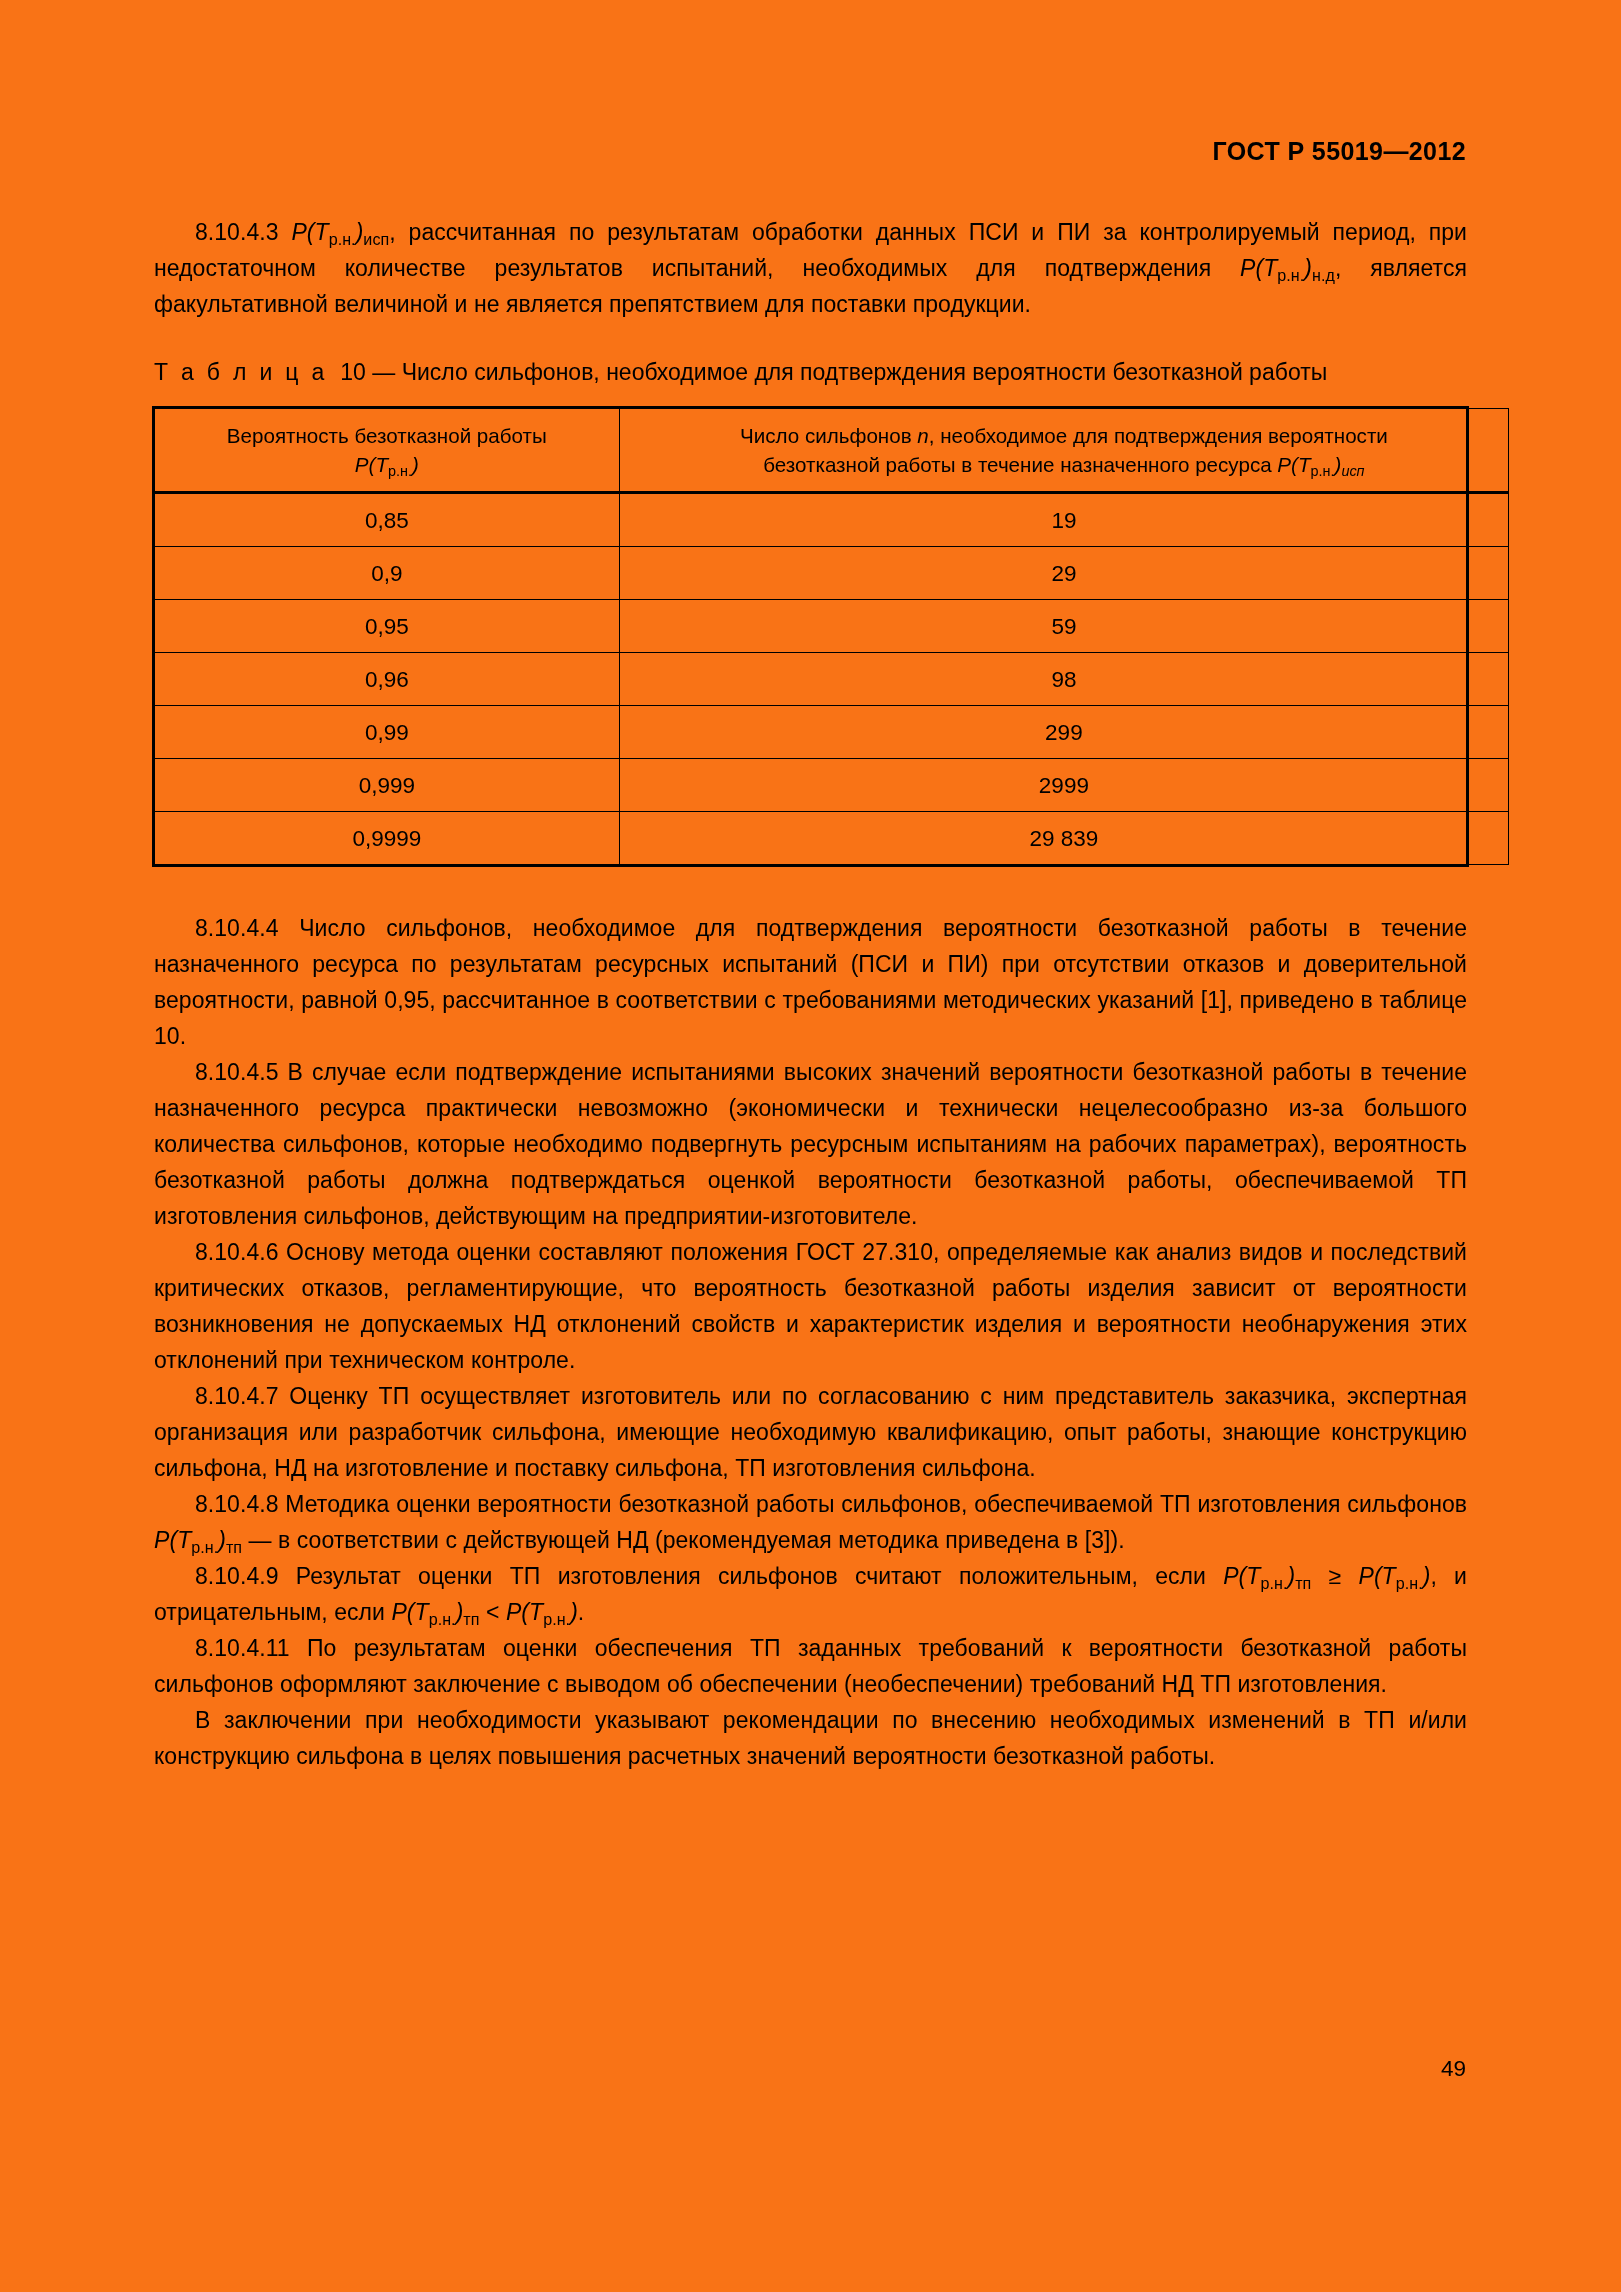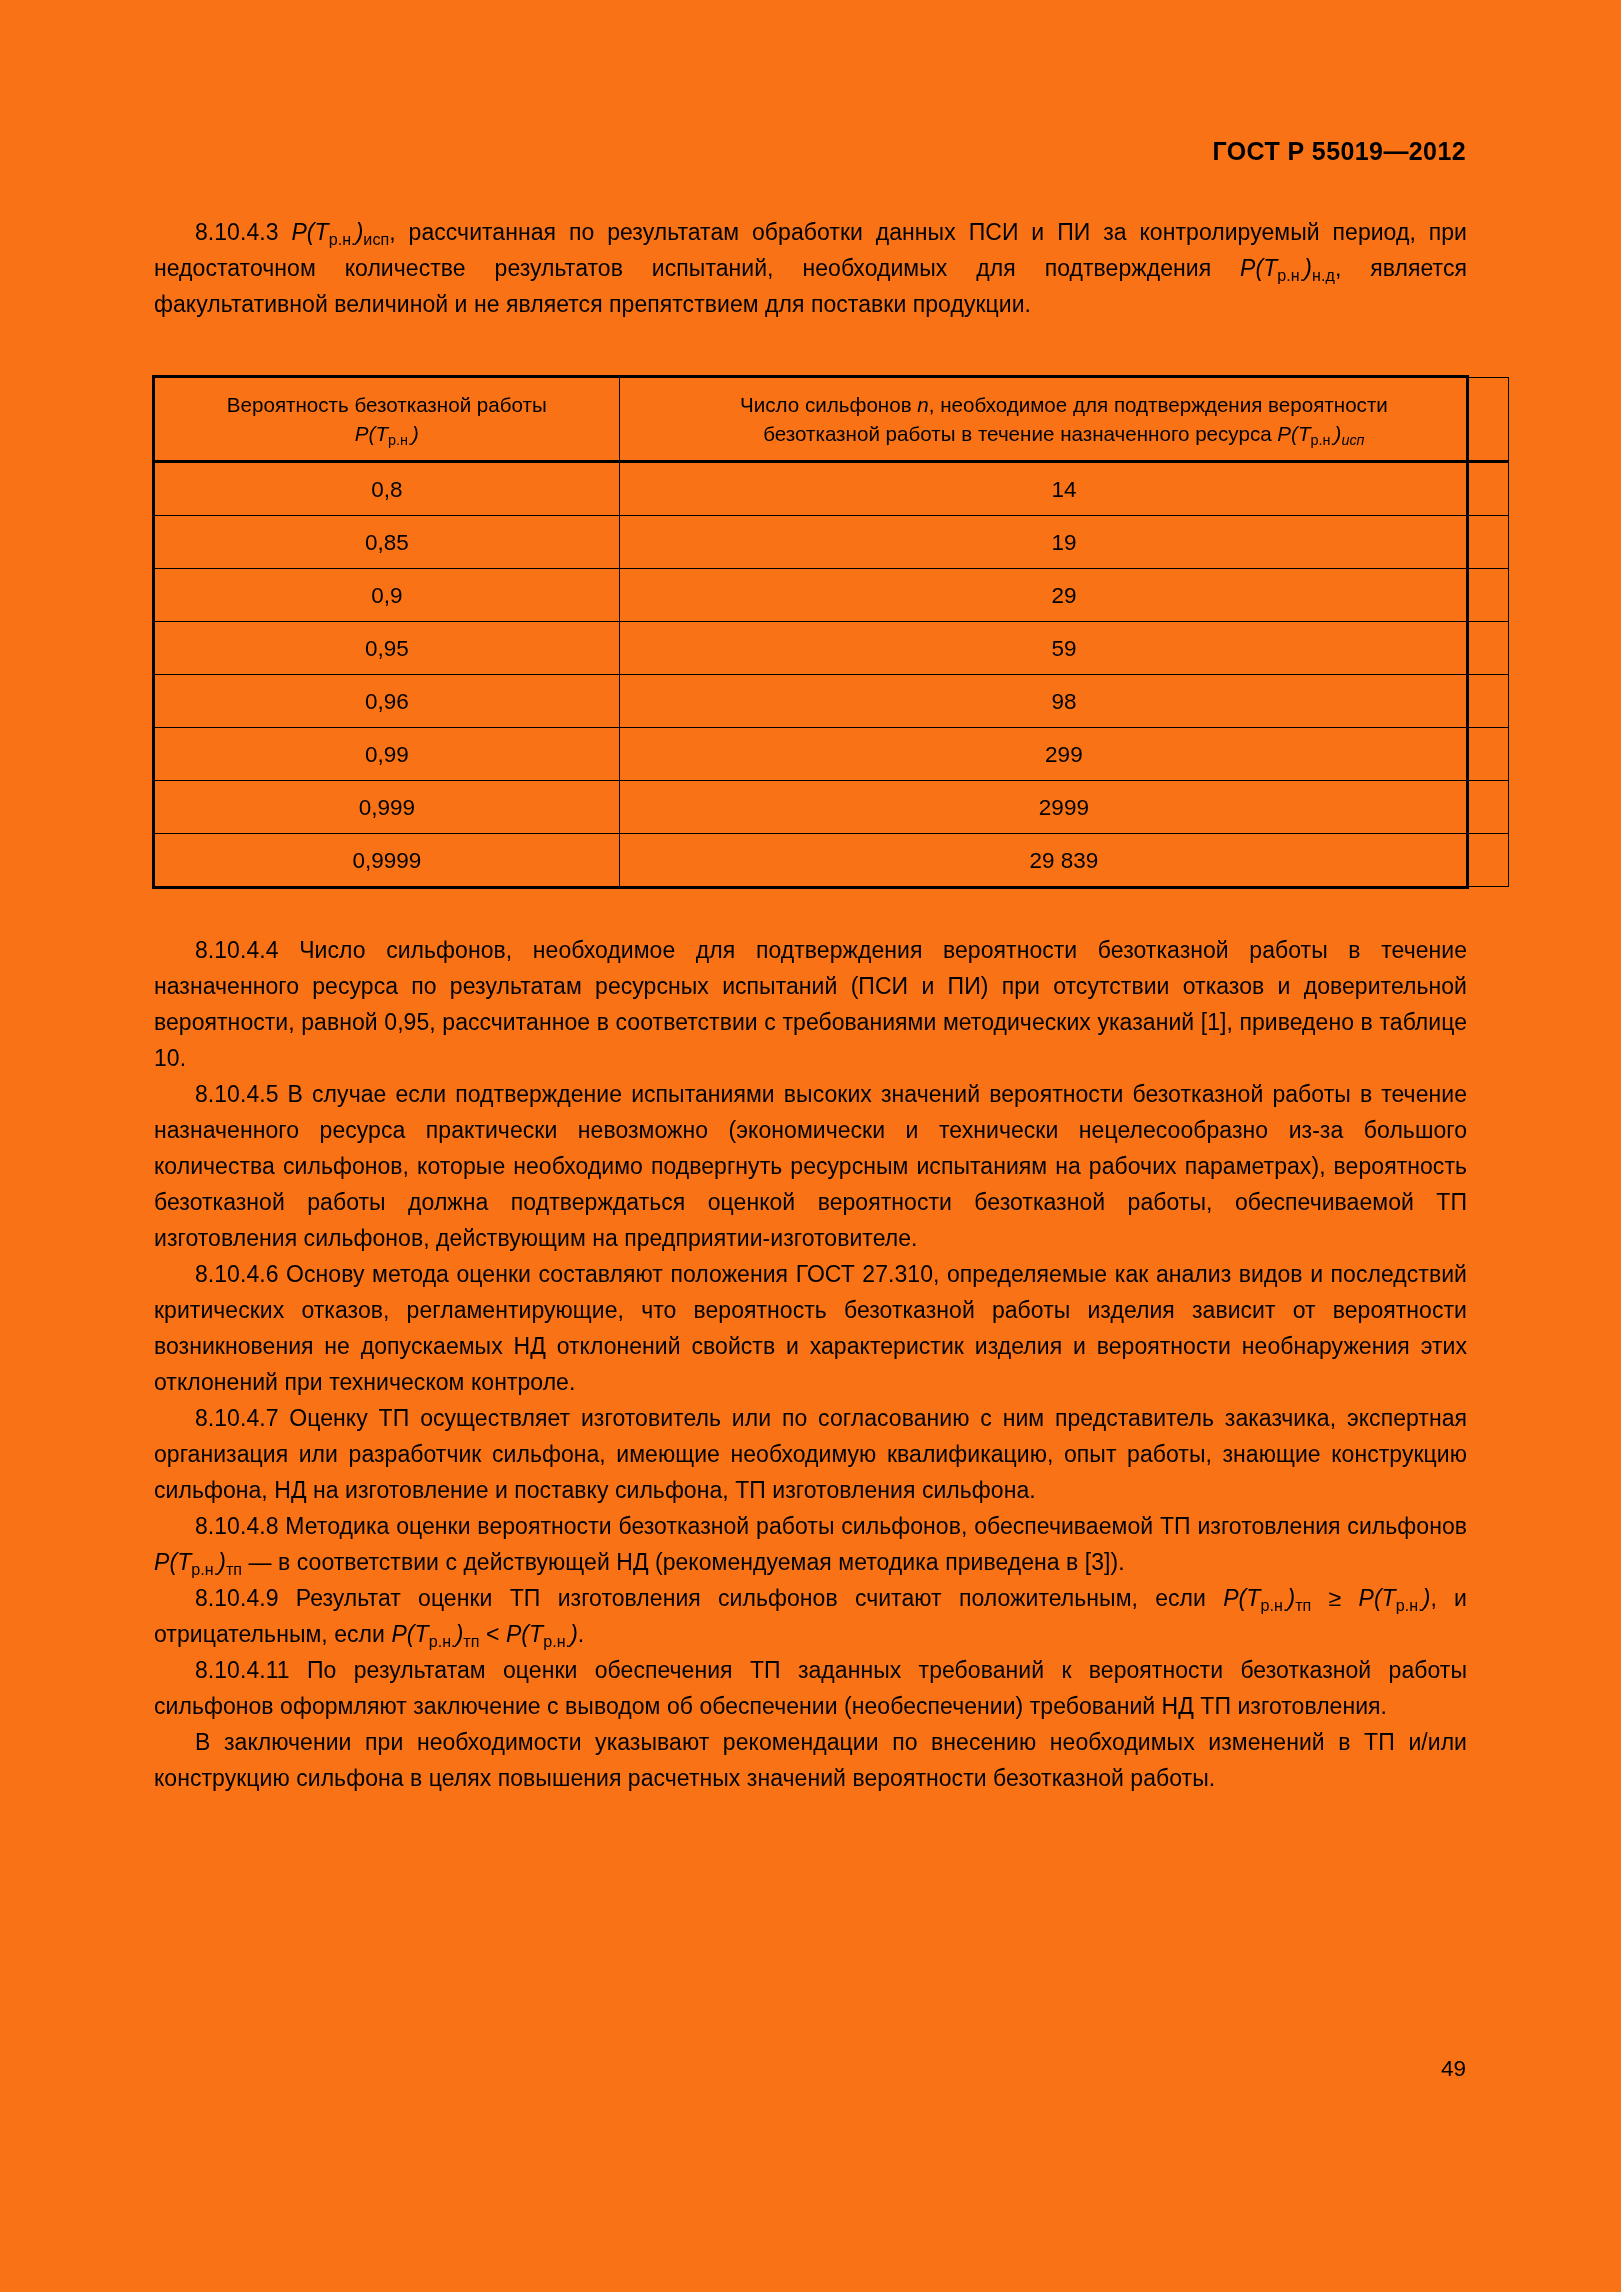--- a/index.html
+++ b/index.html
@@ -144,43 +144,42 @@
   <div class="page-header">ГОСТ Р 55019—2012</div>
 
   <div class="content">
 
     <p class="body-text indent">
       <span>8.10.4.3 </span><span class="mi"><span>P</span>(<span>T</span><sub>р.н.</sub>)<sub>исп</sub></span><span>, рассчитанная по результатам обработки данных ПСИ и ПИ за контролируемый период, при недостаточном количестве результатов испытаний, необходимых для подтверждения </span><span class="mi"><span>P</span>(<span>T</span><sub>р.н.</sub>)<sub>н.д</sub></span><span>, является факультативной величиной и не является препятствием для поставки продукции.</span>
     </p>
 
     <div class="spacer-before-table"></div>
 
+    <p class="table-caption">
+      <span class="tcap-word">Т а б л и ц а</span>&nbsp;&nbsp;<span>10</span>&nbsp;<span>—</span>&nbsp;<span>Число сильфонов, необходимое для подтверждения вероятности безотказной работы</span>
+    </p>
 
     <div class="spacer-caption"></div>
 
     <div class="table-wrap">
       <table class="gost-table">
         <thead>
           <tr>
             <th class="col-a">
               <span class="hdr-line">Вероятность безотказной работы</span>
               <span class="hdr-line mi"><span>P</span>(<span>T</span><sub>р.н.</sub>)</span>
             </th>
             <th class="col-b">
               <span class="hdr-line"><span>Число сильфонов </span><span class="mi">n</span><span>, необходимое для подтверждения вероятности</span></span>
               <span class="hdr-line"><span>безотказной работы в течение назначенного ресурса </span><span class="mi"><span>P</span>(<span>T</span><sub>р.н.</sub>)<sub class="it">исп</sub></span></span>
             </th>
           </tr>
         </thead>
         <tbody>
           <tr>
-            <td>0,8</td>
-            <td>14</td>
-          </tr>
-          <tr>
             <td>0,85</td>
             <td>19</td>
           </tr>
           <tr>
             <td>0,9</td>
             <td>29</td>
           </tr>
           <tr>
             <td>0,95</td>
             <td>59</td>

